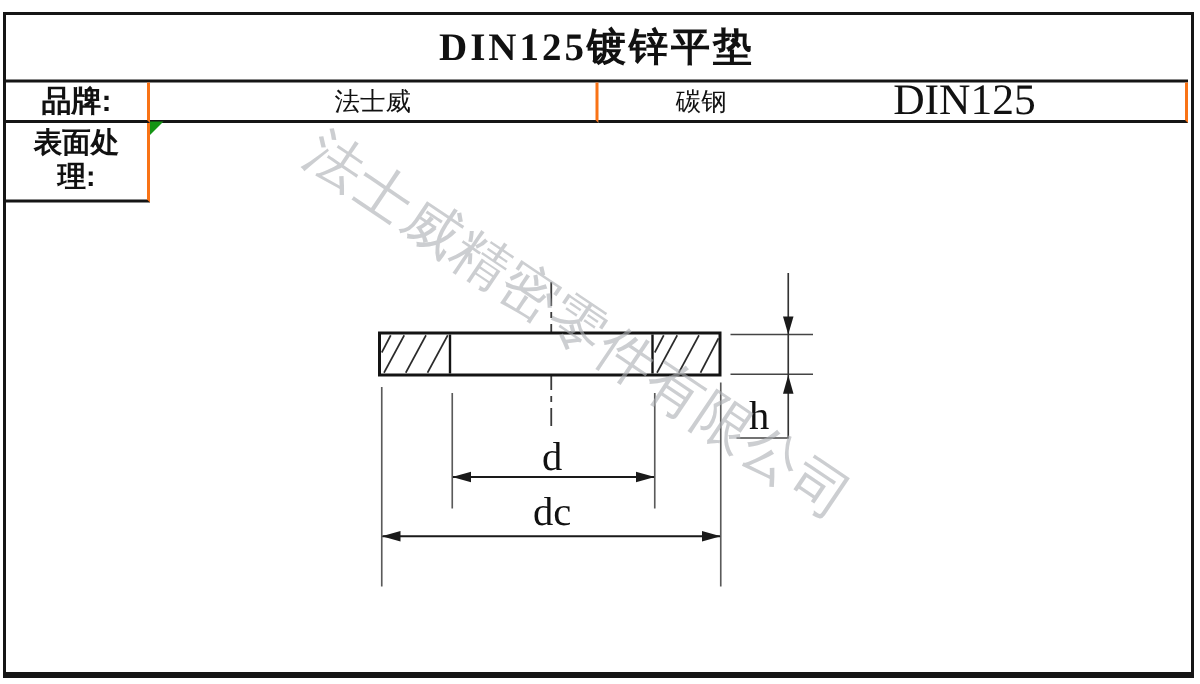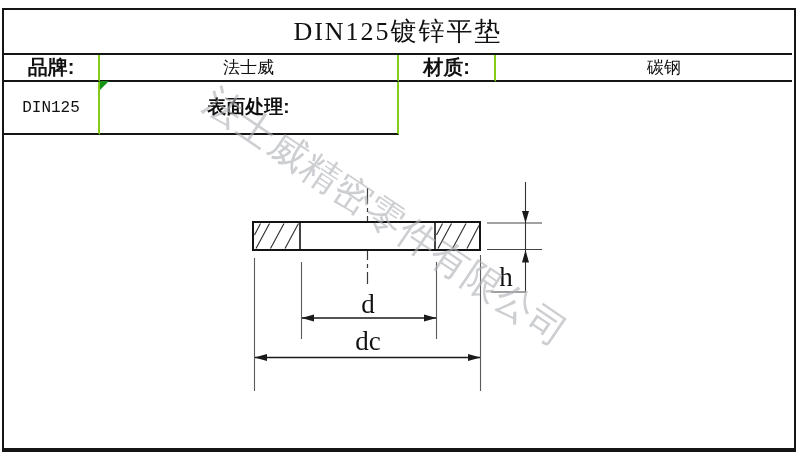--- a/index.html
+++ b/index.html
@@ -11,31 +11,31 @@
     position:absolute;left:2px;top:8px;width:790px;height:438px;
     border:2px solid #151515;border-bottom-width:4px;box-sizing:content-box;
   }
   .spec-table{
     position:absolute;left:0;top:0;width:100%;
     display:grid;grid-template-columns:96px 299px 97px 1fr;
     grid-template-rows:45px 27px 53px;
   }
   .cell{
     display:flex;align-items:center;justify-content:center;
-    border-right:2px solid #84cc16;border-bottom:2px solid #151515;
+    border-right:2px solid #f97316;border-bottom:2px solid #151515;
     background:transparent;
   }
   .cell.last{border-right:none;padding-left:40px;}
   .title-cell{
     grid-column:1/5;font-family:"Liberation Serif",serif;
-    font-weight:normal;font-size:26px;letter-spacing:2px;border-right:none;
+    font-weight:bold;font-size:26px;letter-spacing:2px;border-right:none;
   }
   .label{font-weight:bold;font-size:20px;}
   .value{font-size:17px;}
-  .value-en{font-size:16px;font-family:Liberation Mono, monospace;}
+  .value-en{font-size:29px;font-family:Liberation Serif, serif;}
   .surface-label{
     font-weight:bold;font-size:19px;line-height:1.2;text-align:center;
     padding:16px 15px;
   }
   .green-marker{
     position:absolute;left:100px;top:81px;width:0;height:0;
     border-top:9px solid #149414;border-right:9px solid transparent;z-index:4;
   }
   .watermark{
     position:absolute;left:222px;top:76px;z-index:9;pointer-events:none;
@@ -55,21 +55,20 @@
 
   <div class="frame"></div>
 
   <div class="watermark">法士威精密零件有限公司</div>
 
   <div class="spec-table" style="position:absolute;left:4px;top:10px;width:788px;z-index:3;">
     <div class="cell title-cell">DIN125镀锌平垫</div>
 
     <div class="cell label">品牌:</div>
     <div class="cell value">法士威</div>
-    <div class="cell label">材质:</div>
     <div class="cell value last">碳钢</div>
 
     <div class="cell value-en">DIN125</div>
     <div class="cell surface-label">表面处理:</div>
   </div>
 
   <div class="green-marker"></div>
 
   <svg class="drawing" width="800" height="315" viewBox="0 0 800 315">
 

